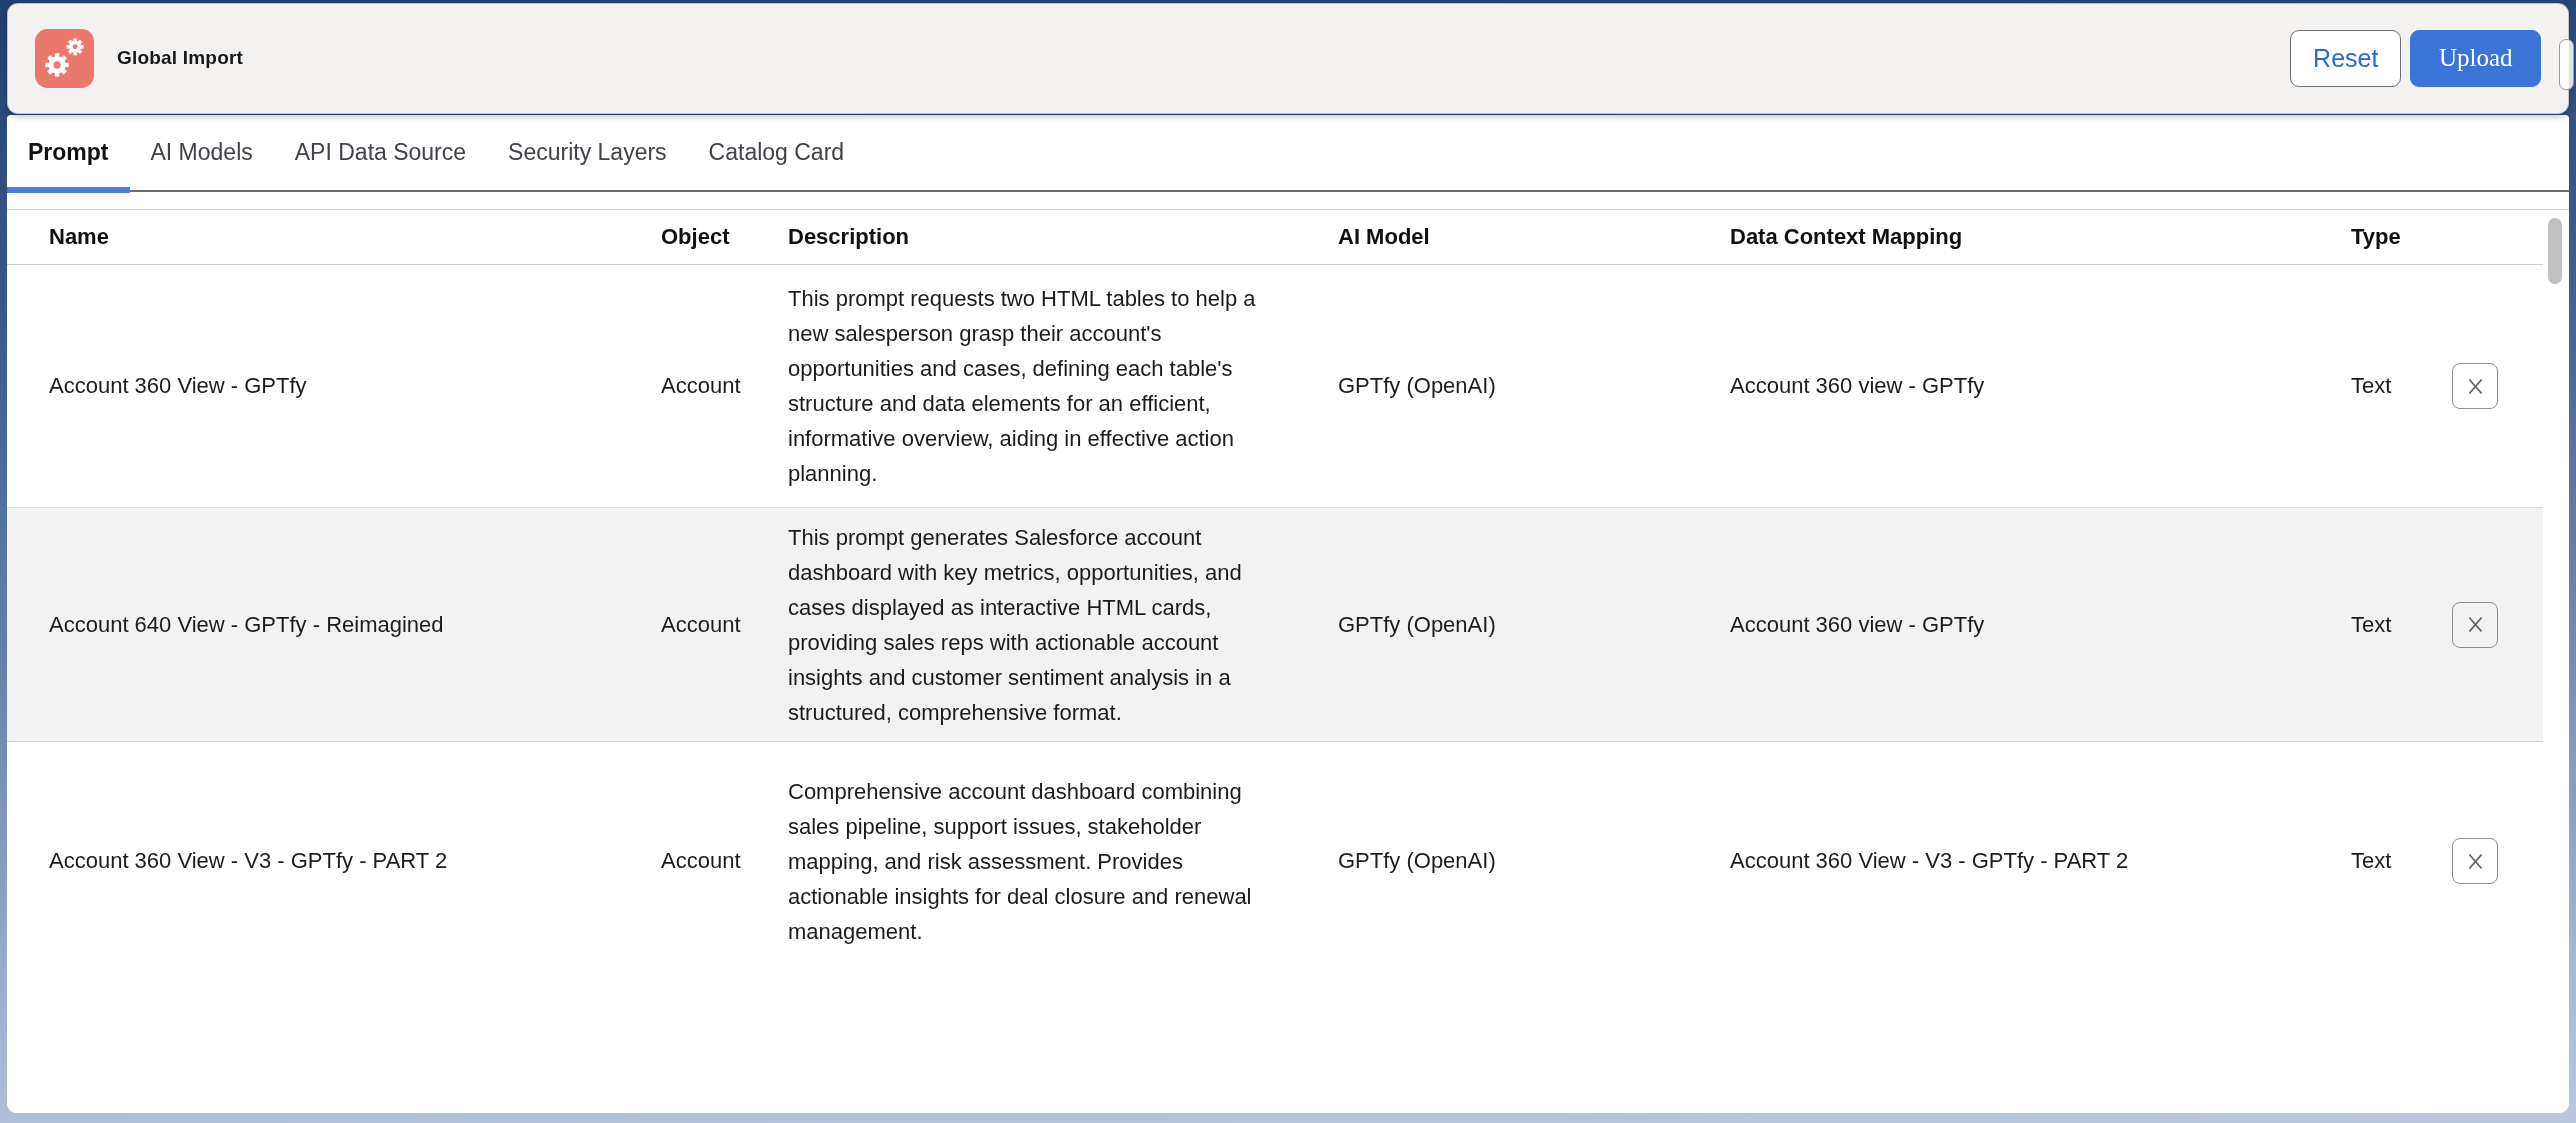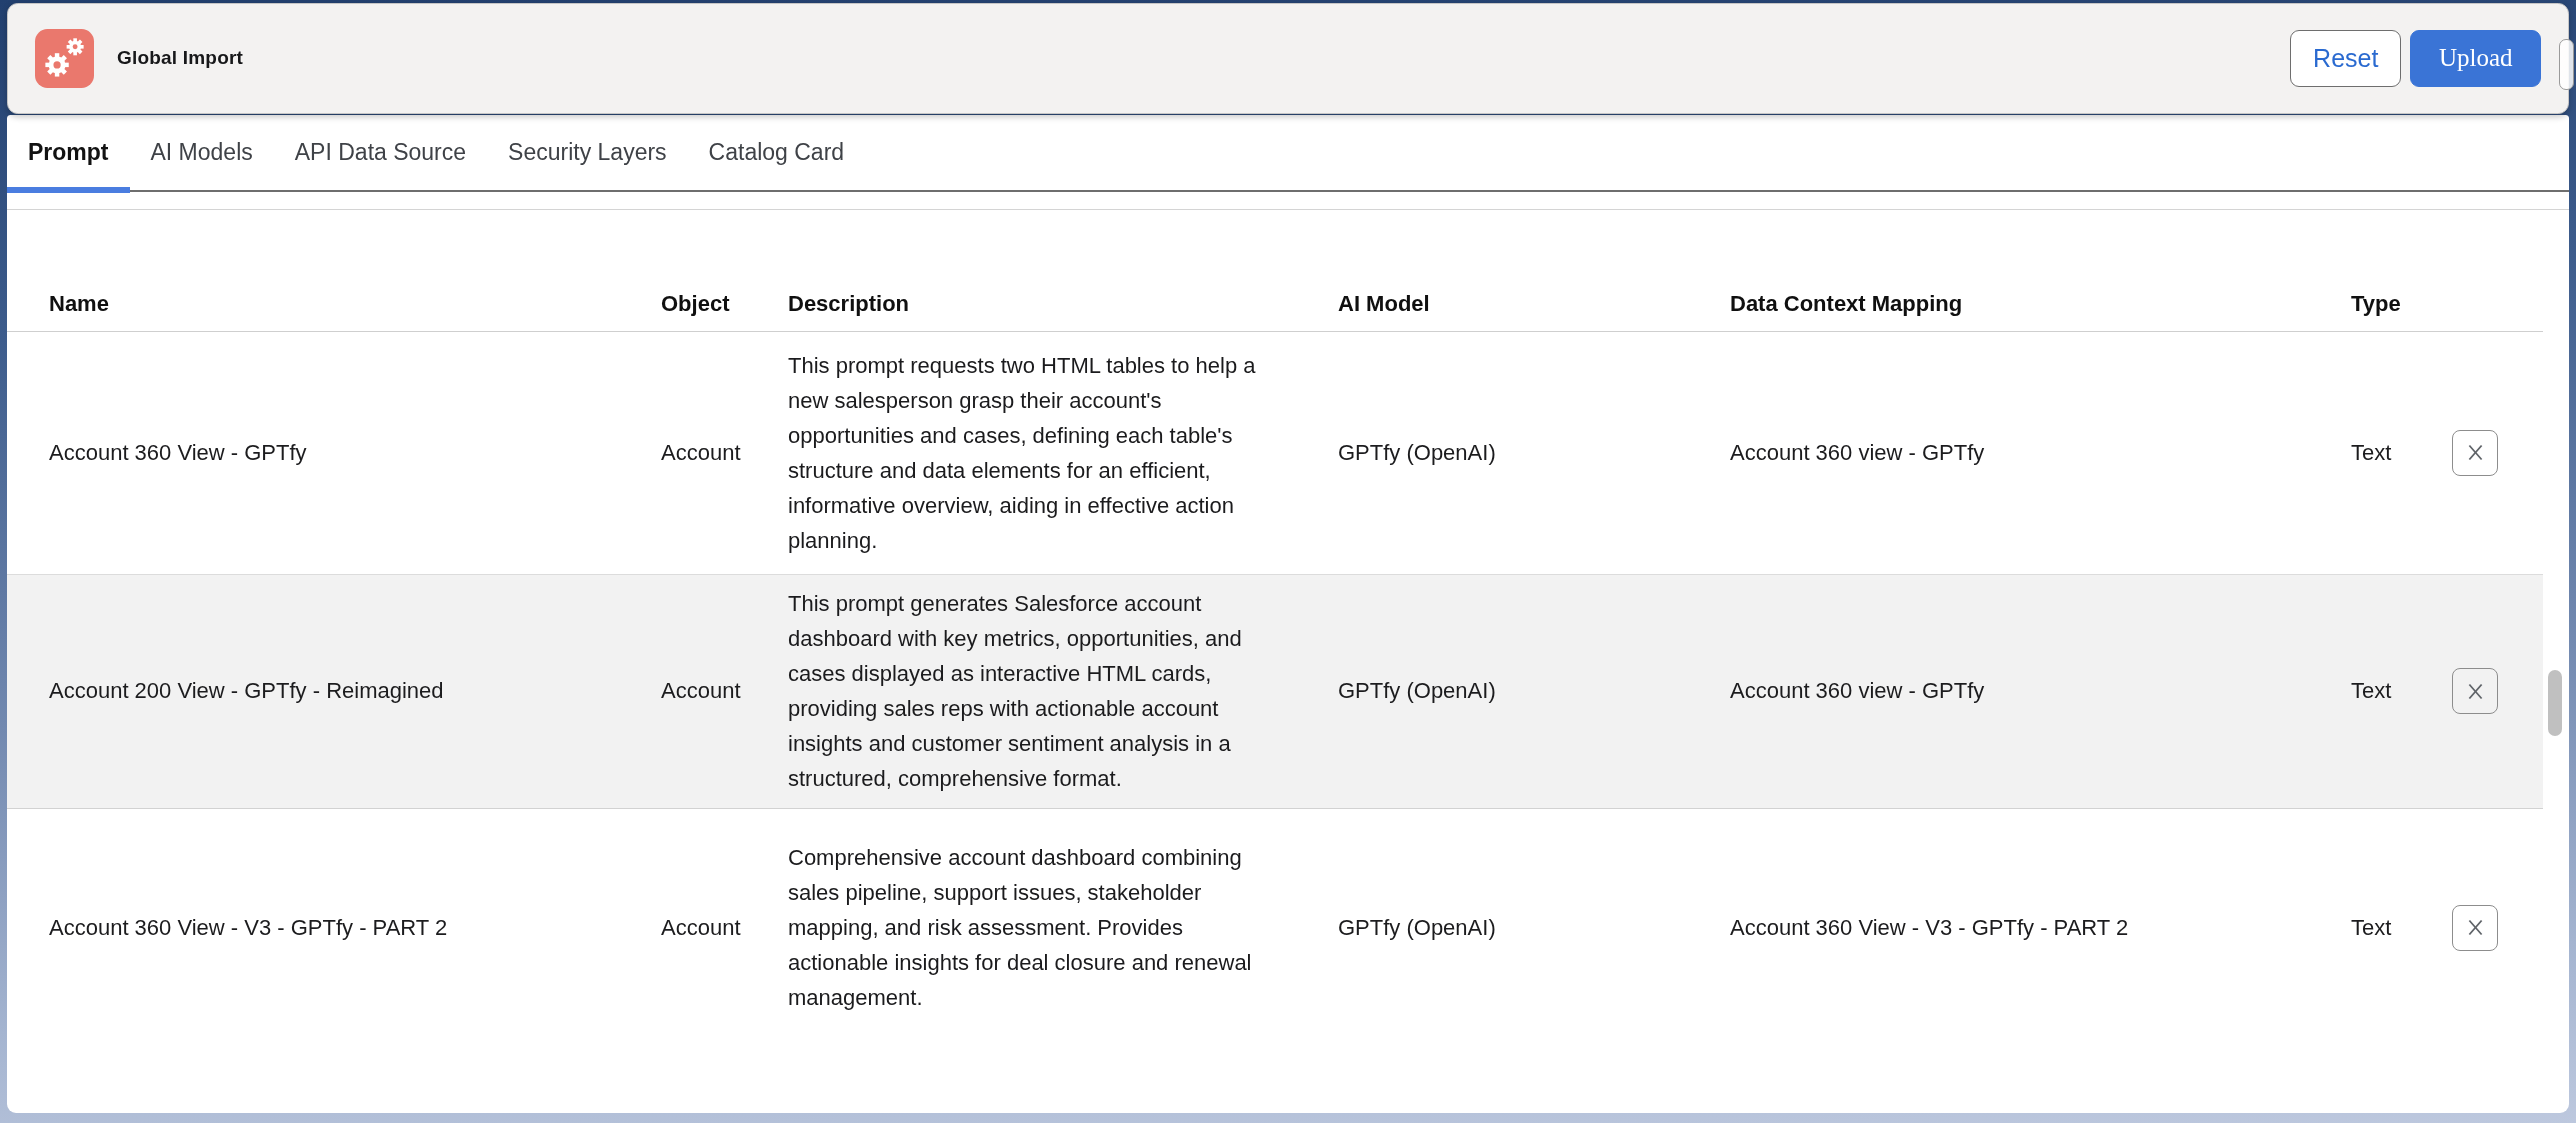--- a/index.html
+++ b/index.html
@@ -23,21 +23,21 @@
   .btn-reset{background:#ffffff;border:1.8px solid #6e6e6e;color:#2a6ad0;padding:0 22px;}
   .btn-upload{background:#3a74d6;border:1.8px solid #3a74d6;color:#ffffff;padding:0 27.5px;margin-left:9px;font-family:Liberation Serif, serif;}
   
   .app-body{flex:1;background:#ffffff;margin-top:1.8px;border-radius:3.5px 3.5px 9px 9px;
     display:flex;flex-direction:column;position:relative;z-index:1;overflow:hidden;}
   .tab-bar{height:75px;flex:0 0 auto;border-bottom:2.7px solid #6e6e6e;display:flex;align-items:stretch;}
   .tab{padding:0 21px;display:flex;align-items:center;font-size:23px;color:#3f4247;position:relative;cursor:pointer;}
   .tab.active{font-weight:700;color:#121212;}
   .tab.active::after{content:"";position:absolute;left:0;right:0;bottom:-2.7px;height:6.2px;background:#4a7de0;}
   .table-gap{height:17px;flex:0 0 auto;}
-  .table-region{flex:1;border-top:1.8px solid #d4d4d4;display:flex;align-items:center;min-height:0;}
+  .table-region{flex:1;border-top:1.8px solid #d4d4d4;display:flex;align-items:flex-start;min-height:0;}
   .data-table{width:2536px;flex:0 0 auto;display:flex;flex-direction:column;}
   .grid{display:grid;grid-template-columns:612px 127px 550px 392px 621px 98px 1fr;}
   .thead{height:54px;border-bottom:1.8px solid #cfcfcf;align-items:center;}
   .th{font-size:22px;font-weight:700;color:#101010;padding-left:42px;}
   .trow{align-items:center;font-size:22px;color:#1c1c1e;}
   .row-0{height:242px;border-bottom:1.8px solid #dcdcdc;background:#ffffff;}
   .row-1{height:233px;border-bottom:1.8px solid #d2d2d2;background:#f2f2f2;}
   .row-2{height:238px;background:#ffffff;}
   .cell{padding-left:42px;}
   .desc-cell{white-space:pre;line-height:35px;font-size:22px;color:#1b1b1d;}
@@ -124,21 +124,21 @@
             <div class="x-btn">
               <svg width="21" height="21" viewBox="0 0 24 24">
                 <line x1="5" y1="4" x2="19" y2="20" stroke="#5f6368" stroke-width="2"></line>
                 <line x1="19" y1="4" x2="5" y2="20" stroke="#5f6368" stroke-width="2"></line>
               </svg>
             </div>
           </div>
         </div>
 
         <div class="grid trow row-1">
-          <div class="cell">Account 200 View - GPTfy - Reimagined</div>
+          <div class="cell">Account 640 View - GPTfy - Reimagined</div>
           <div class="cell">Account</div>
           <div class="cell desc-cell">This prompt generates Salesforce account
 dashboard with key metrics, opportunities, and
 cases displayed as interactive HTML cards,
 providing sales reps with actionable account
 insights and customer sentiment analysis in a
 structured, comprehensive format.</div>
           <div class="cell">GPTfy (OpenAI)</div>
           <div class="cell">Account 360 view - GPTfy</div>
           <div class="cell">Text</div>

